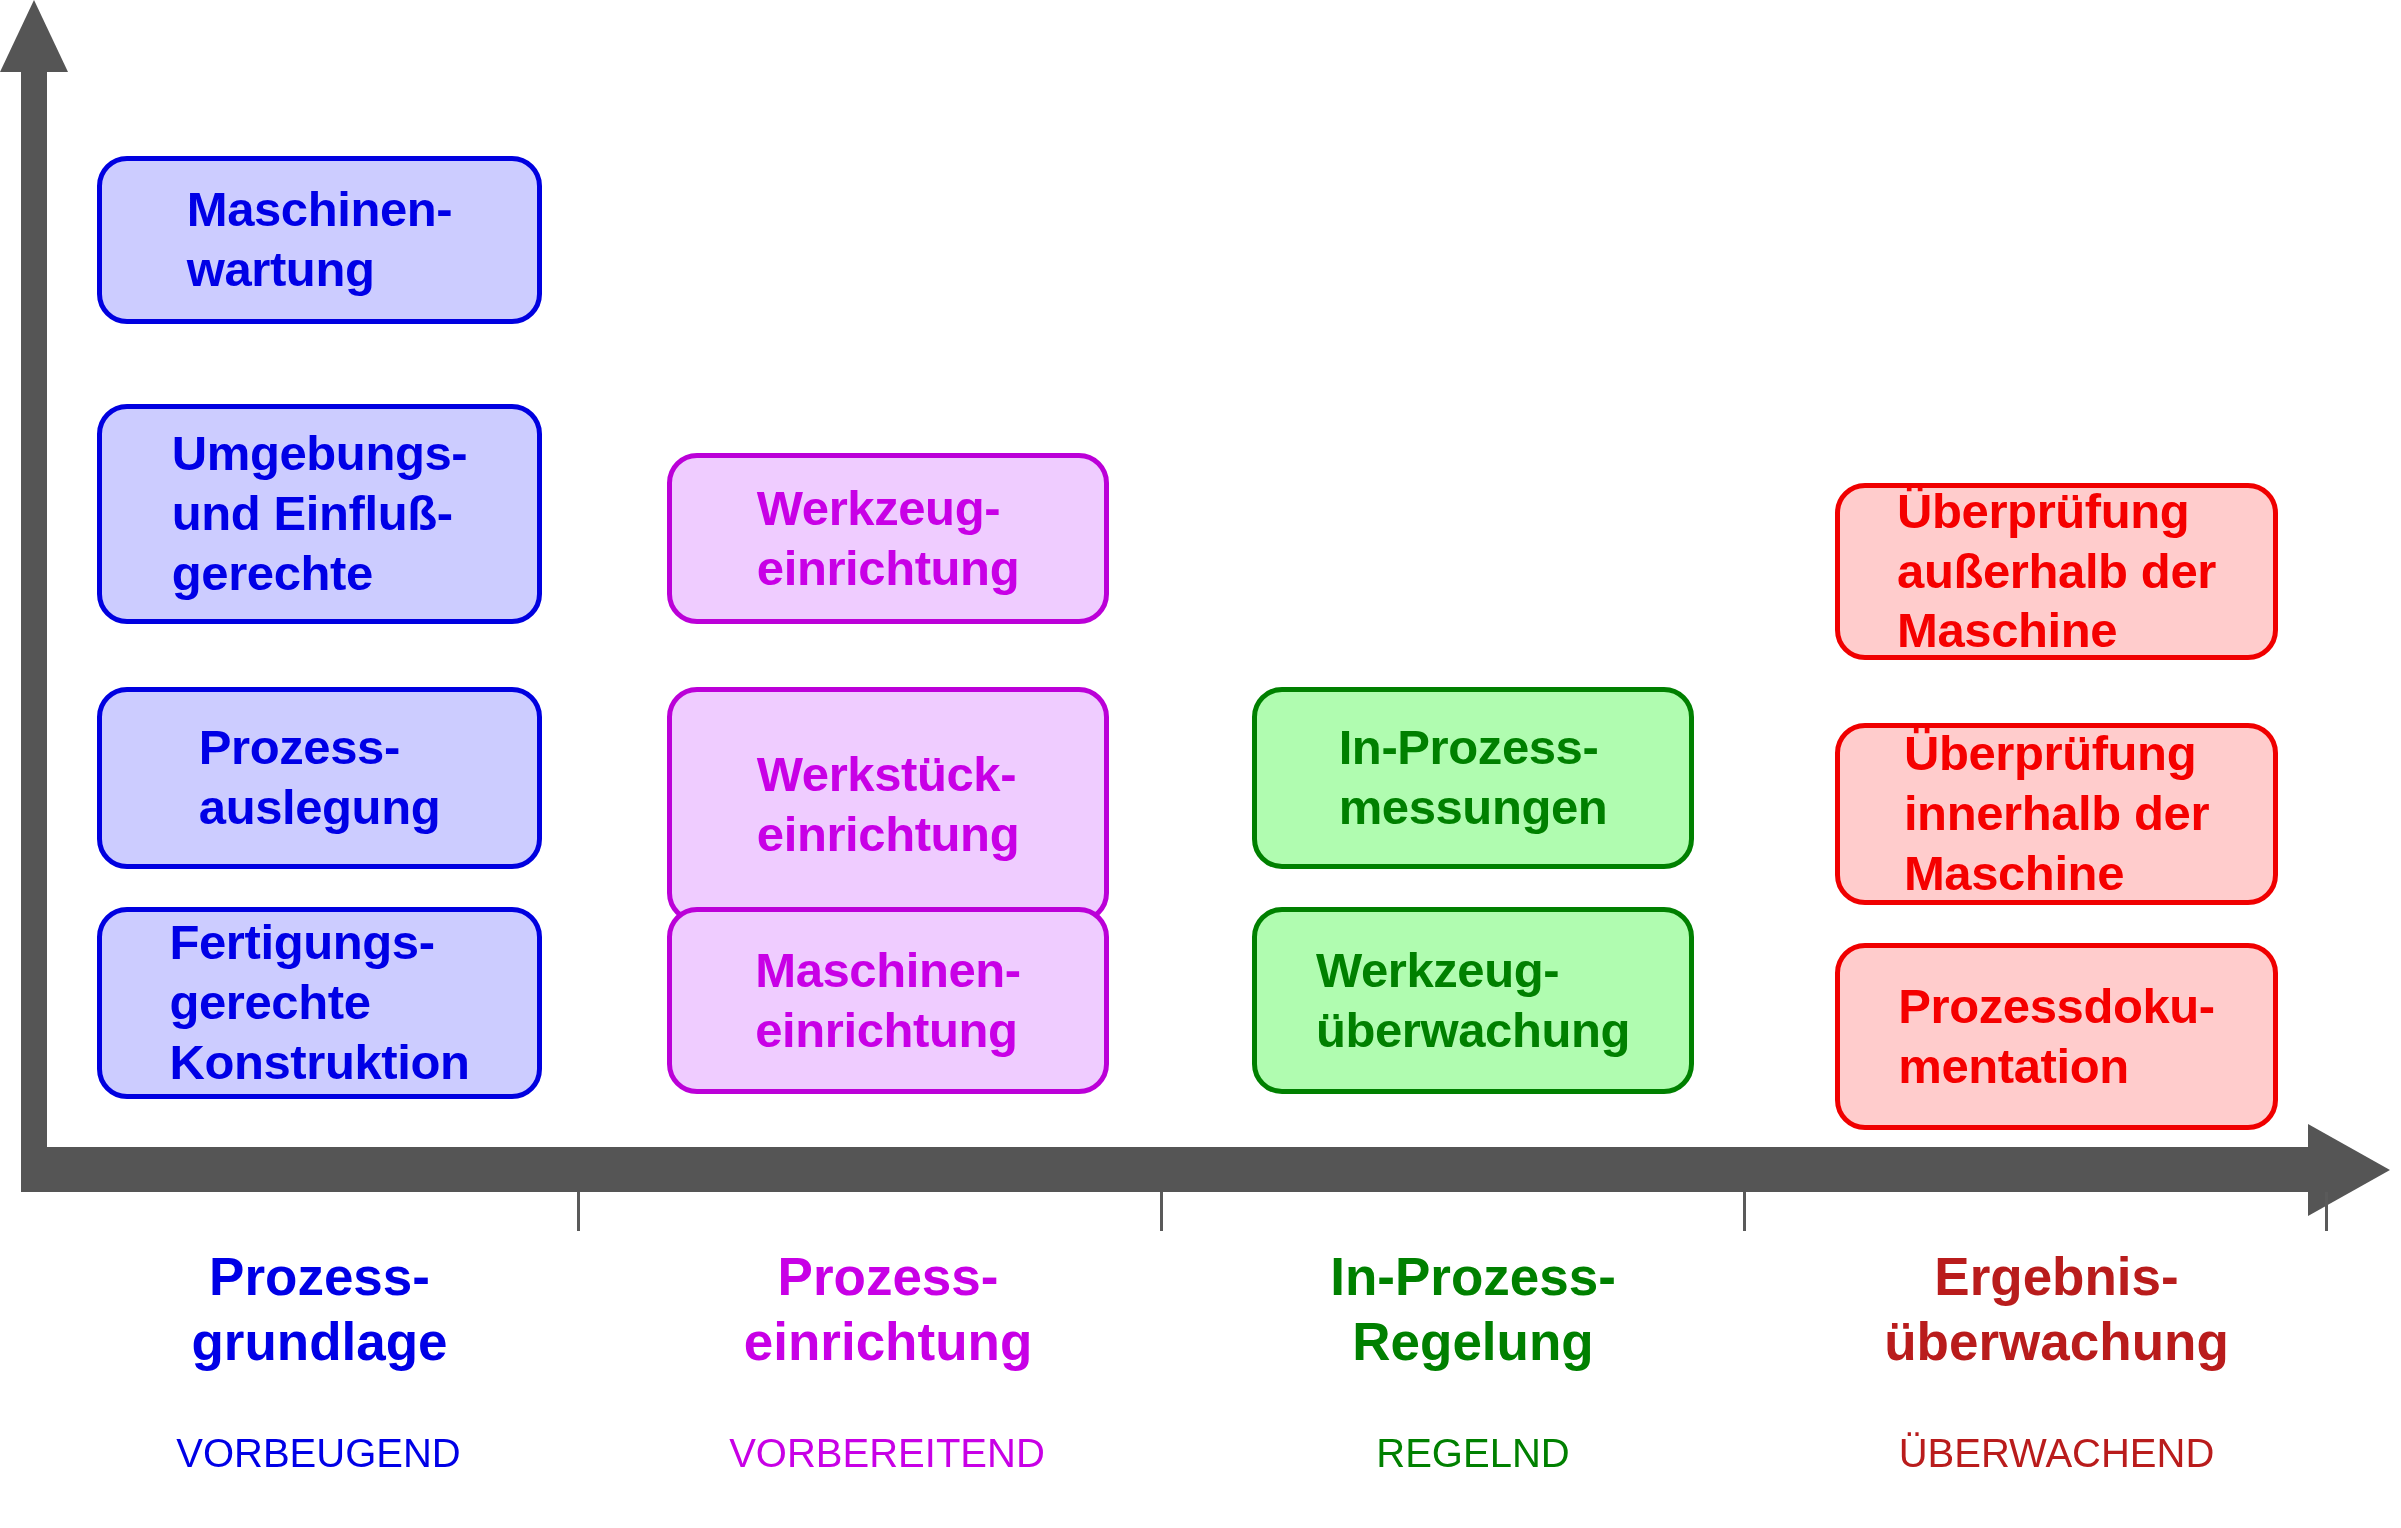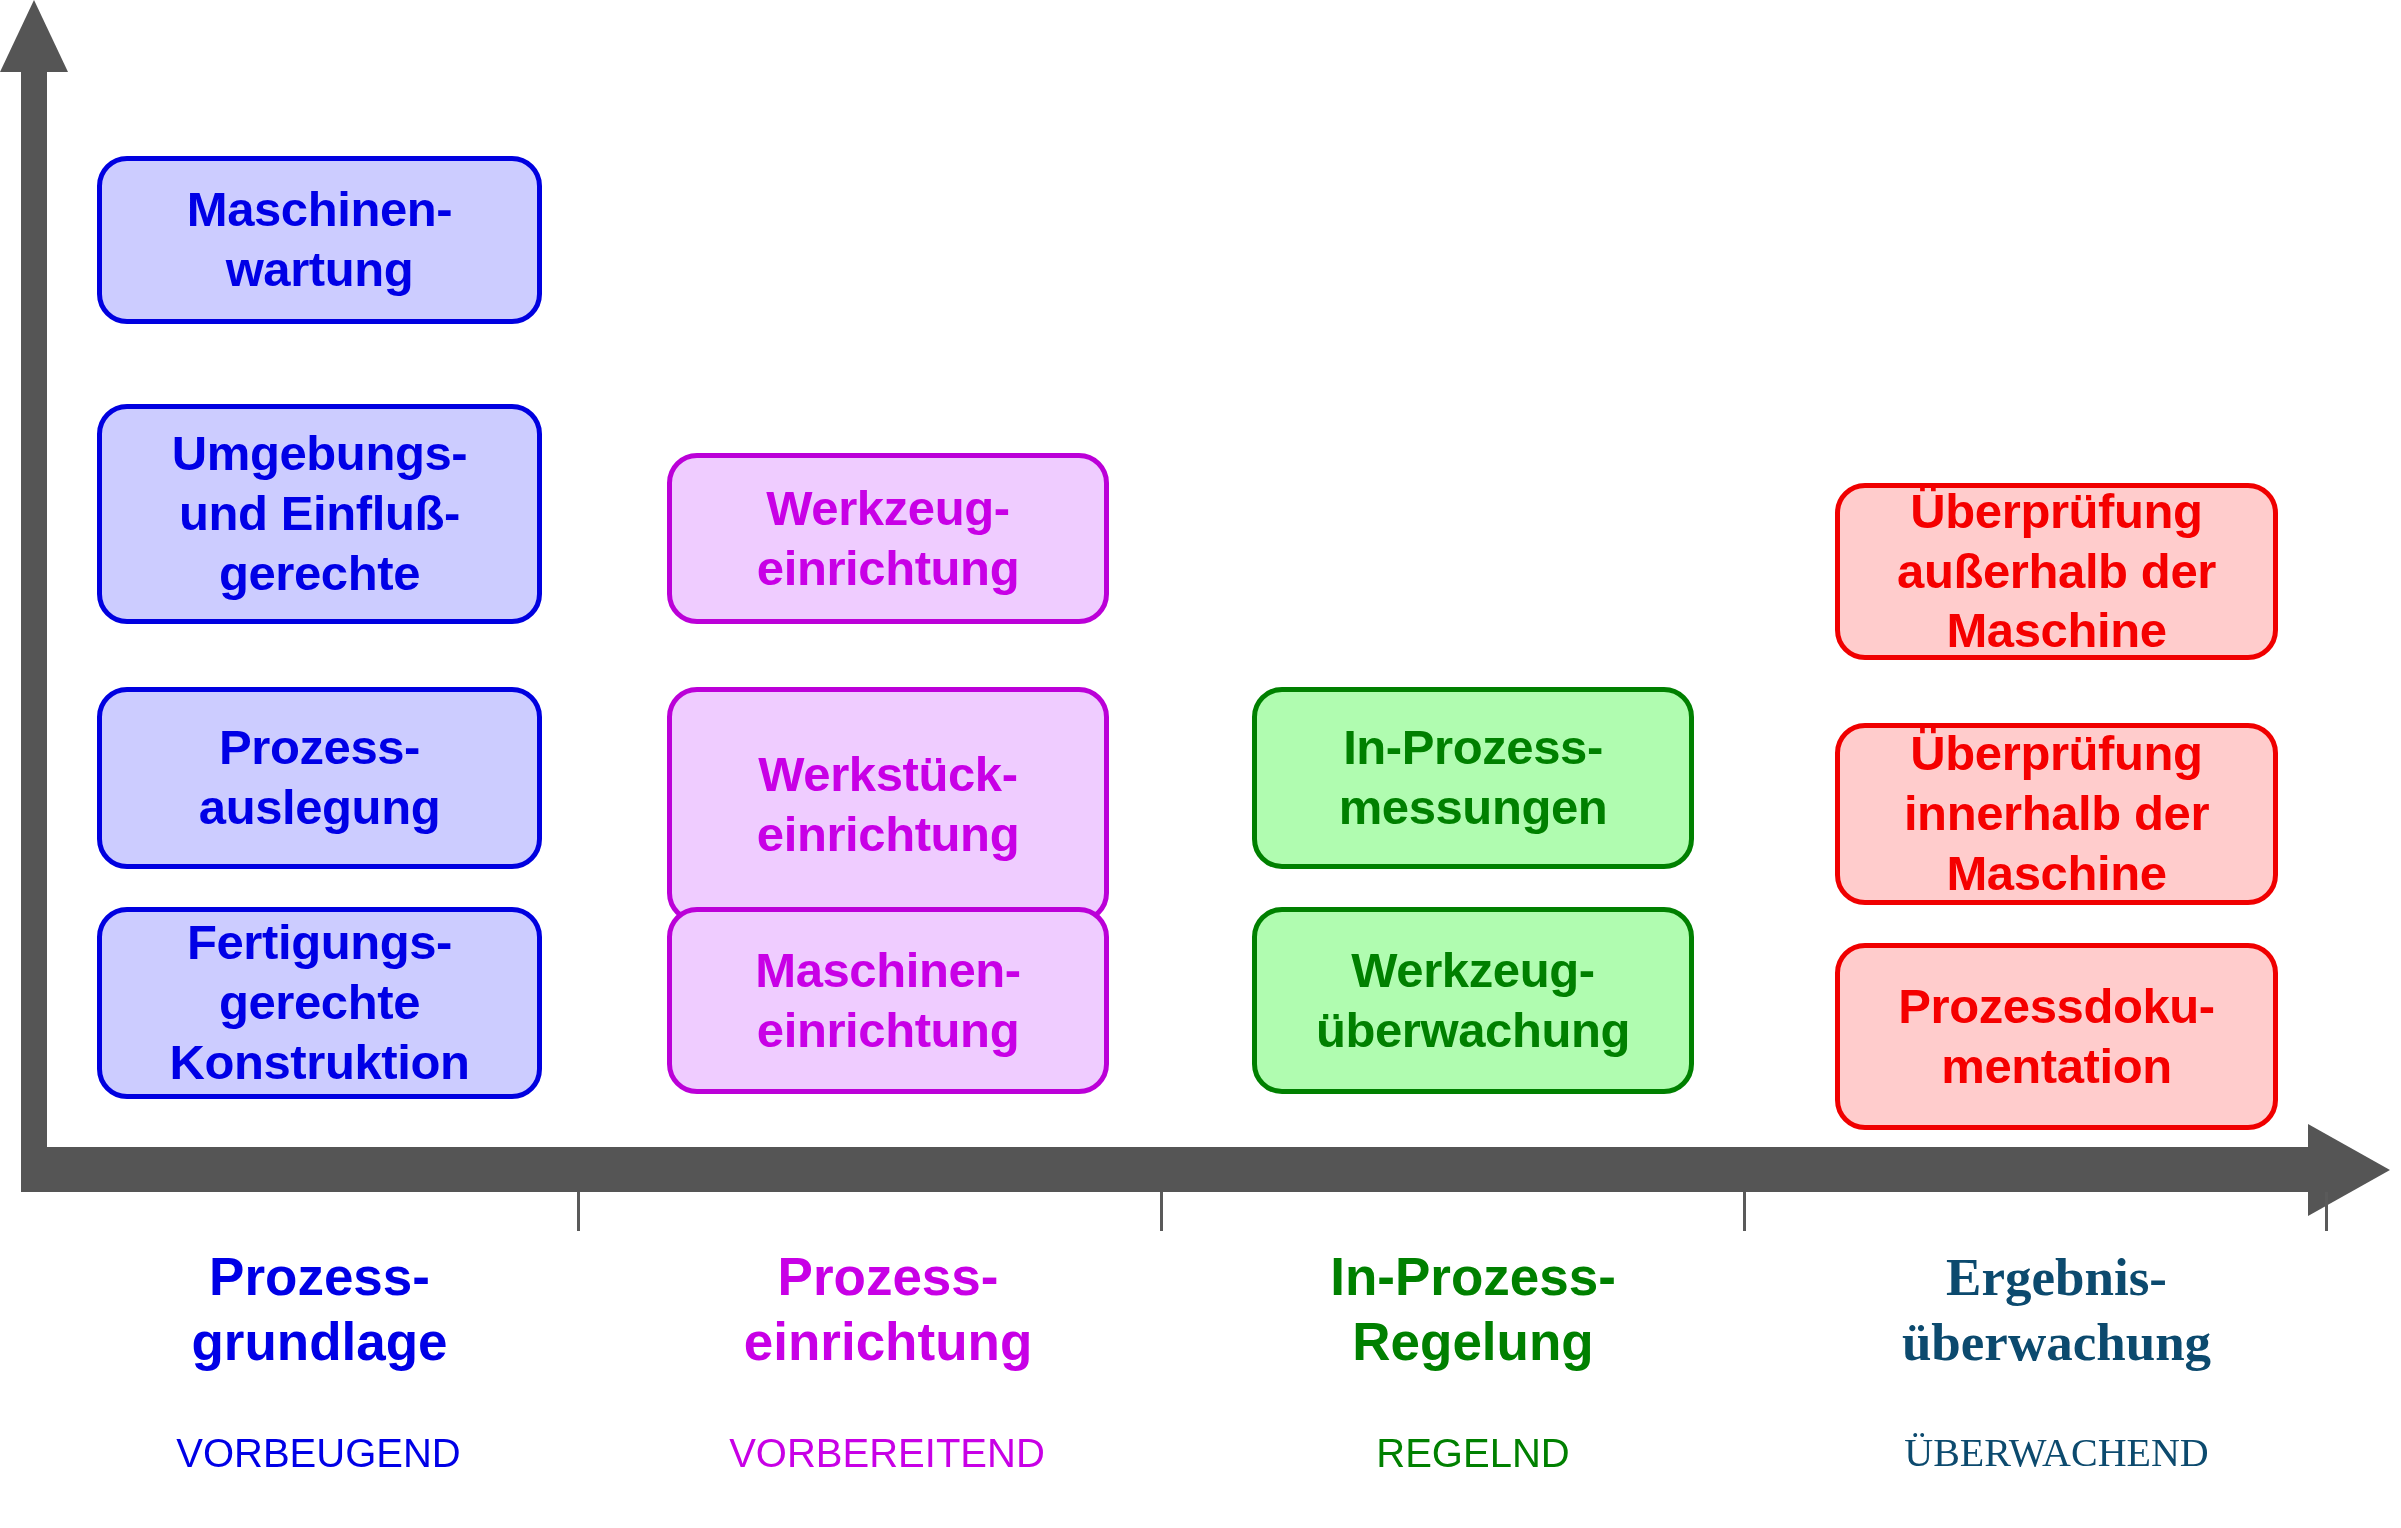--- a/index.html
+++ b/index.html
@@ -67,21 +67,20 @@
   
   .box {
     position: absolute;
     box-sizing: border-box;
     border-radius: 30px;
     border-width: 5px;
     border-style: solid;
     display: flex;
     align-items: center;
     justify-content: center;
-    text-align: center;
     font-weight: bold;
     font-size: 49px;
     line-height: 1.22;
     letter-spacing: -0.4px;
     white-space: pre-line;
     padding: 5px 9px;
   }
   .box.blue    { background:#ccccff; border-color:#0000e0; color:#0000e6; }
   .box.magenta { background:#efccff; border-color:#bb00d8; color:#c800e6; }
   .box.green   { background:#b0fcb0; border-color:#008000; color:#008000; }
@@ -100,21 +99,21 @@
     position: absolute;
     text-align: center;
     font-weight: normal;
     font-size: 40px;
     line-height: 1.1;
     white-space: nowrap;
   }
   .c-blue    { color:#0000e6; }
   .c-magenta { color:#c800e6; }
   .c-green   { color:#008000; }
-  .c-red     { color:#0c4a6e;font-family:Liberation Serif, serif; }
+  .c-red     { color:#b91c1c; }
 </style>
 </head>
 <body>
 
 <div id="stage">
 
   <div>
     <div class="axis-v-head"></div>
     <div class="axis-v-shaft"></div>
   </div>

